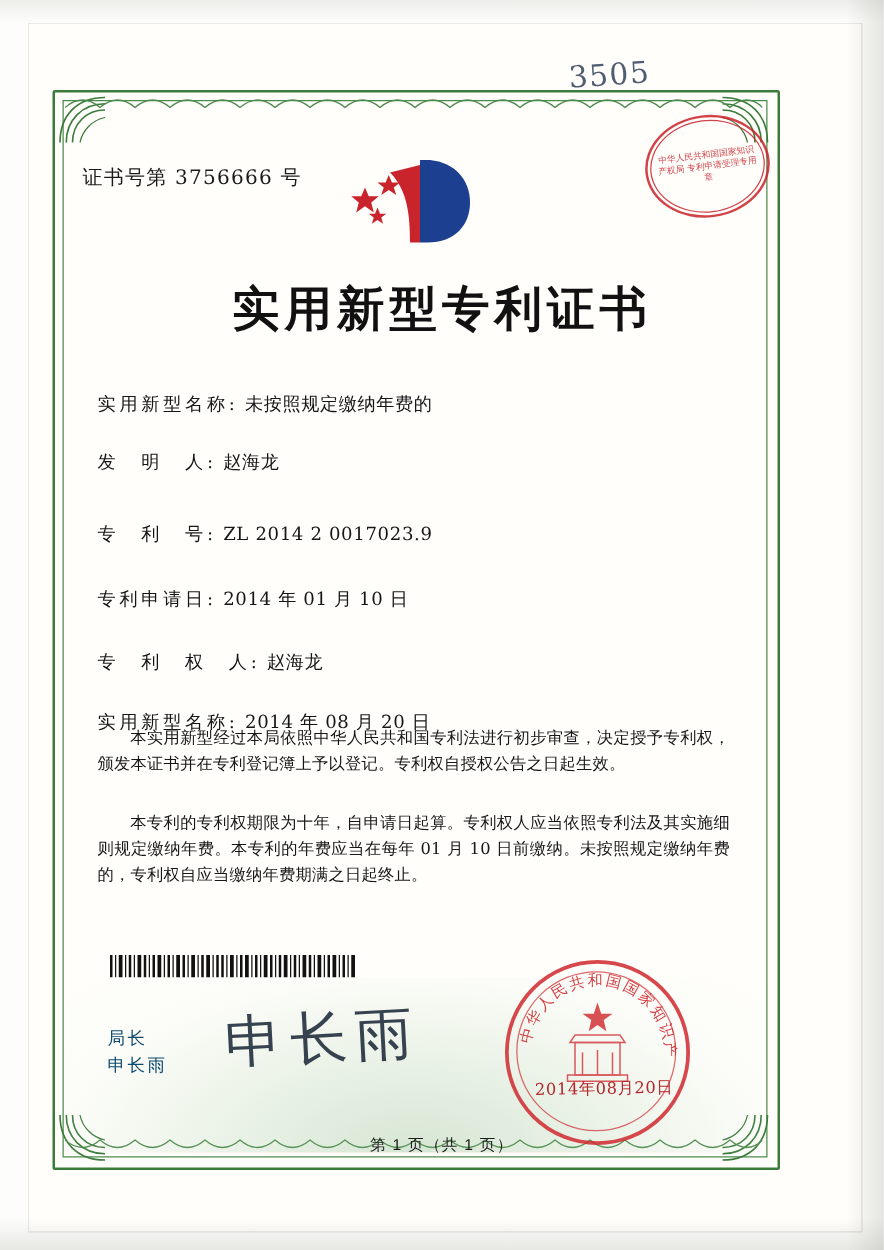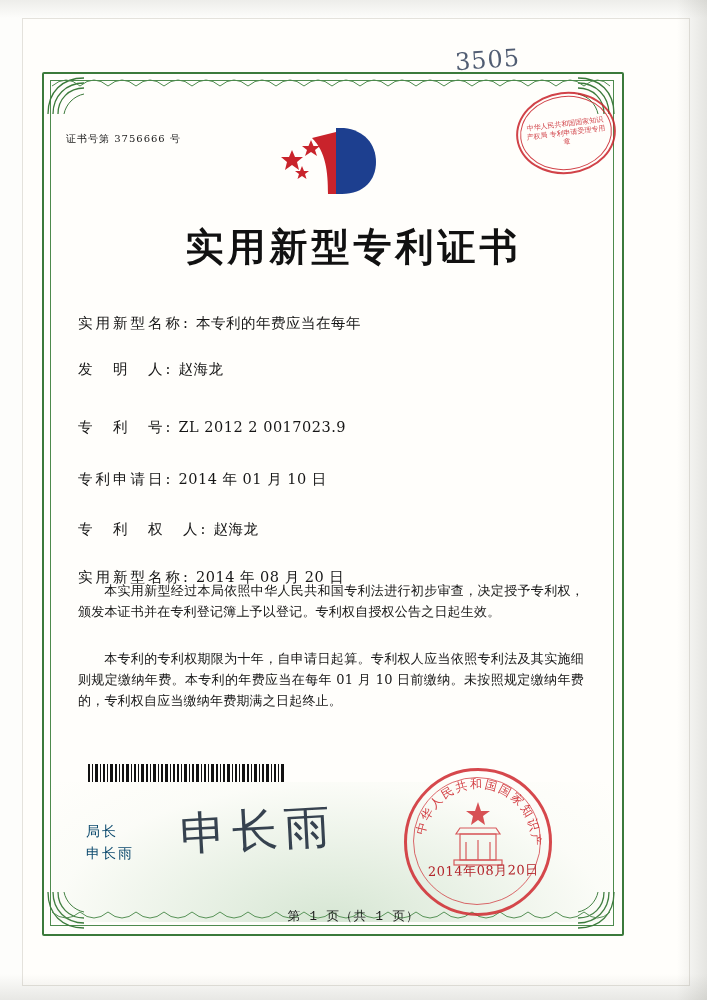--- a/index.html
+++ b/index.html
@@ -72,21 +72,21 @@
     border:1px solid #c9232b;
     display:flex;align-items:center;justify-content:center;
     padding:2px;
   }
   #top-seal .inner span{display:block;width:80px}
 
   
   #cert-no{
     position:absolute;left:66px;top:132px;
     font-family:"DejaVu Serif","Liberation Serif",serif;
-    font-size:10px;color:#1b1b1b;letter-spacing:1px;
+    font-size:16px;color:#1b1b1b;letter-spacing:1px;
   }
 
   
   #logo{position:absolute;left:278px;top:122px;width:110px;height:78px;}
 
   
   #title{
     position:absolute;left:0;top:222px;width:707px;text-align:center;
     font-family:"DejaVu Serif","Liberation Serif",serif;
     font-weight:bold;font-size:38px;letter-spacing:4px;color:#111;
@@ -149,21 +149,21 @@
   }
   #seal-date{
     position:absolute;left:428px;top:862px;
     font-family:"DejaVu Serif","Liberation Serif",serif;
     font-size:13px;color:#b3262c;letter-spacing:.5px;
     transform:rotate(-1deg);
   }
   
   #footer{
     position:absolute;left:0;top:908px;width:707px;text-align:center;
-    font-family:Liberation Mono, monospace;
+    font-family:Liberation Sans, sans-serif;
     font-size:12.5px;color:#1b1b1b;letter-spacing:1px;
   }
   
   #tint{
     position:absolute;left:52px;top:782px;width:558px;height:140px;
     background:radial-gradient(ellipse at 50% 100%,rgba(120,175,120,.30),rgba(190,220,190,.06) 70%,rgba(255,255,255,0) 100%);
     pointer-events:none;
   }
 </style>
 </head>
@@ -246,29 +246,29 @@
         <polygon points="33,18 35.5,24 42,24 37,28 39,34 33,30 27,34 29,28 24,24 30.5,24"></polygon>
         <polygon points="24,44 26,49 31,49 27,52 28.5,57 24,54 19.5,57 21,52 17,49 22,49"></polygon>
       </g>
     </svg>
   </div>
 
   <div id="title">实用新型专利证书</div>
 
   <div class="field" style="top:314px">
     <span class="lbl">实用新型名称:</span>
-    <span class="val">本专利的年费应当在每年</span>
+    <span class="val">未按照规定缴纳年费的</span>
   </div>
   <div class="field" style="top:360px">
     <span class="lbl">发　明　人:</span>
     <span class="val">赵海龙</span>
   </div>
   <div class="field" style="top:418px">
     <span class="lbl">专　利　号:</span>
-    <span class="val">ZL 2012 2 0017023.9</span>
+    <span class="val">ZL 2014 2 0017023.9</span>
   </div>
   <div class="field" style="top:470px">
     <span class="lbl">专利申请日:</span>
     <span class="val">2014 年 01 月 10 日</span>
   </div>
   <div class="field" style="top:520px">
     <span class="lbl">专　利　权　人:</span>
     <span class="val">赵海龙</span>
   </div>
   <div class="field" style="top:568px">

